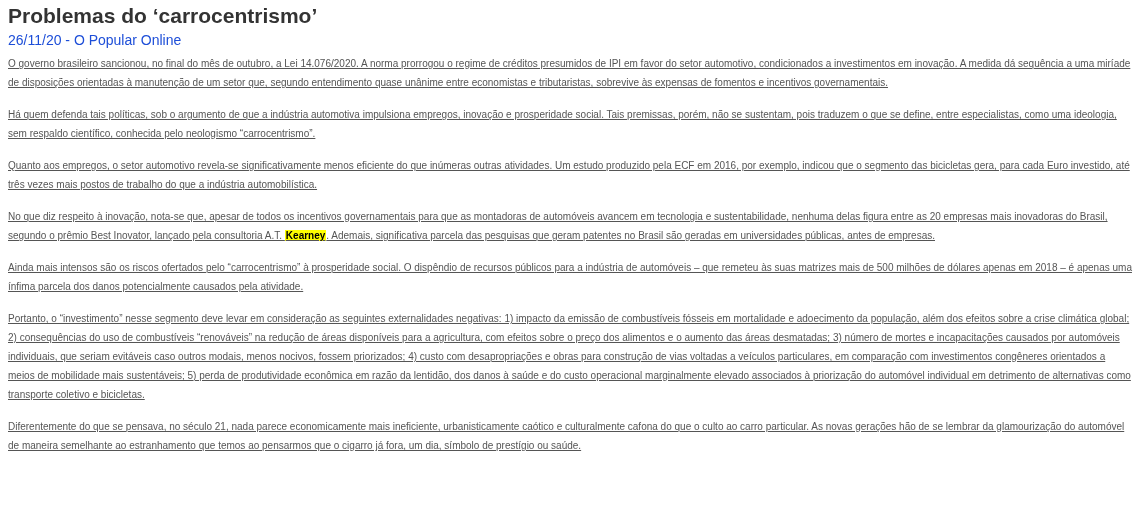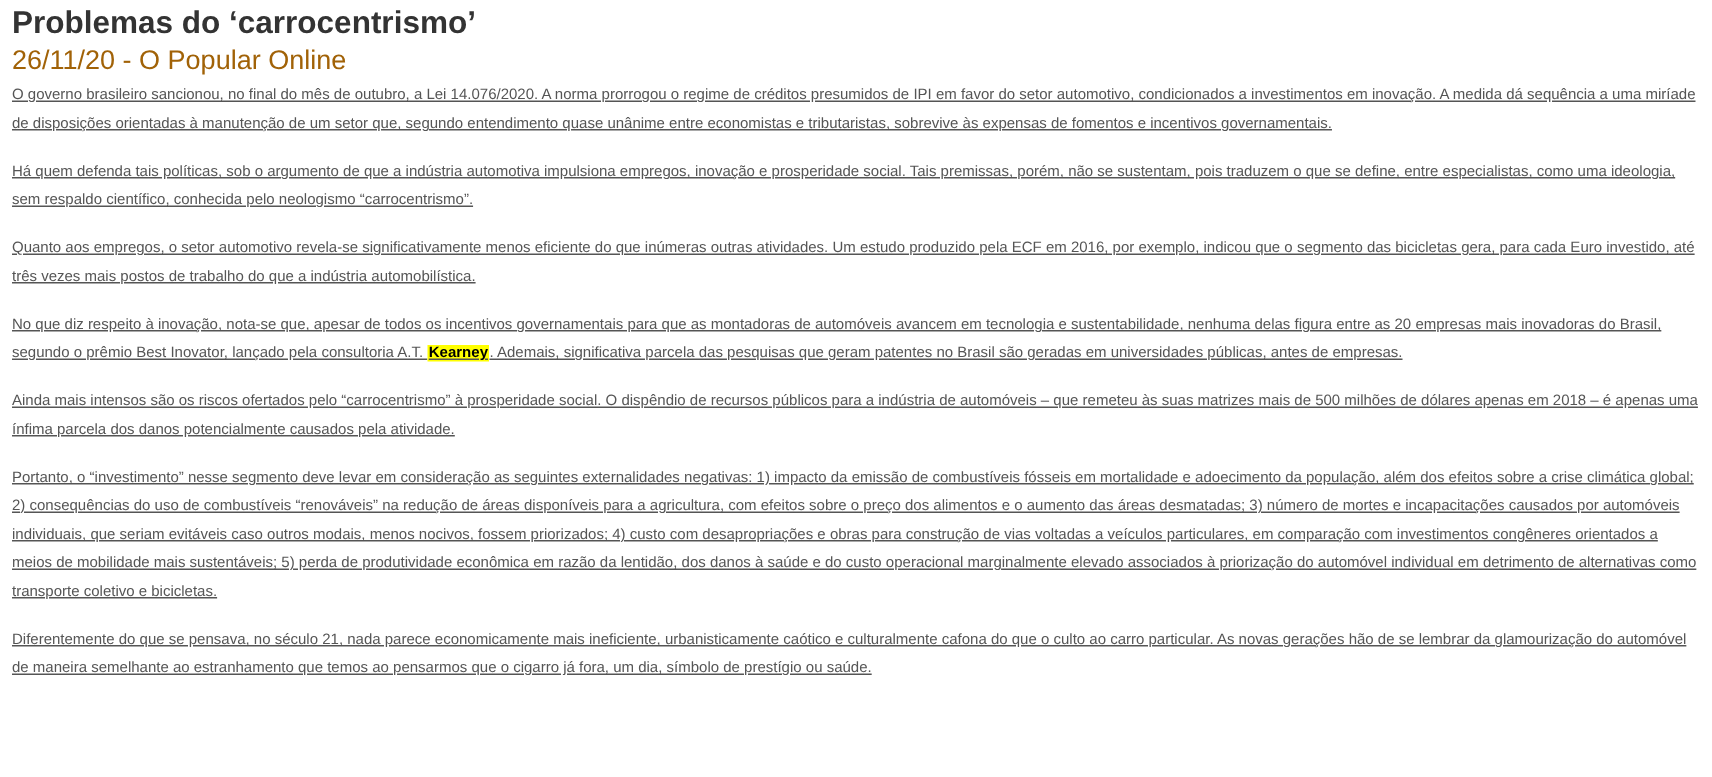--- a/index.html
+++ b/index.html
@@ -18,23 +18,23 @@
   }
   .article-title {
     margin: 0 0 6px 0;
     font-size: 21px;
     line-height: 19px;
     font-weight: bold;
     color: #333333;
   }
   .dateline {
     margin: 0 0 4px 0;
-    font-size: 18px;
+    font-size: 14px;
     line-height: 19px;
-    color: #a16207;
+    color: #1d4ed8;
   }
   .article-body p {
     margin: 0 0 13px 0;
     font-size: 10px;
     line-height: 19px;
     color: #555555;
     text-align: left;
     text-decoration: underline;
   }
   .article-body p:last-child {

